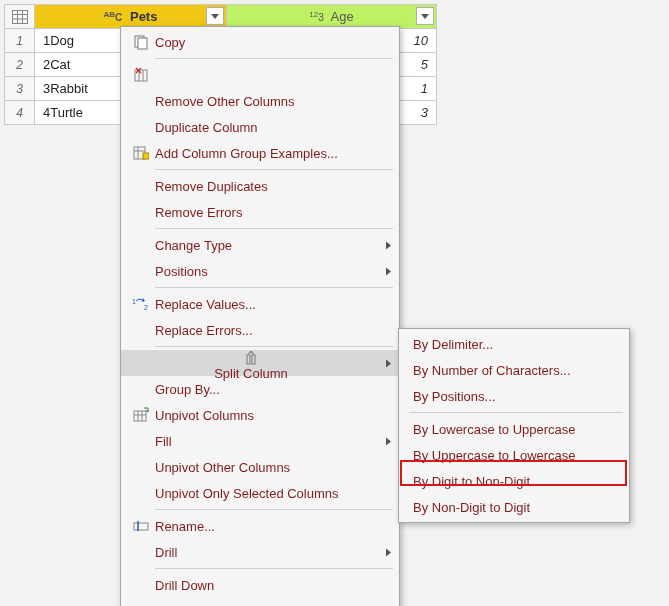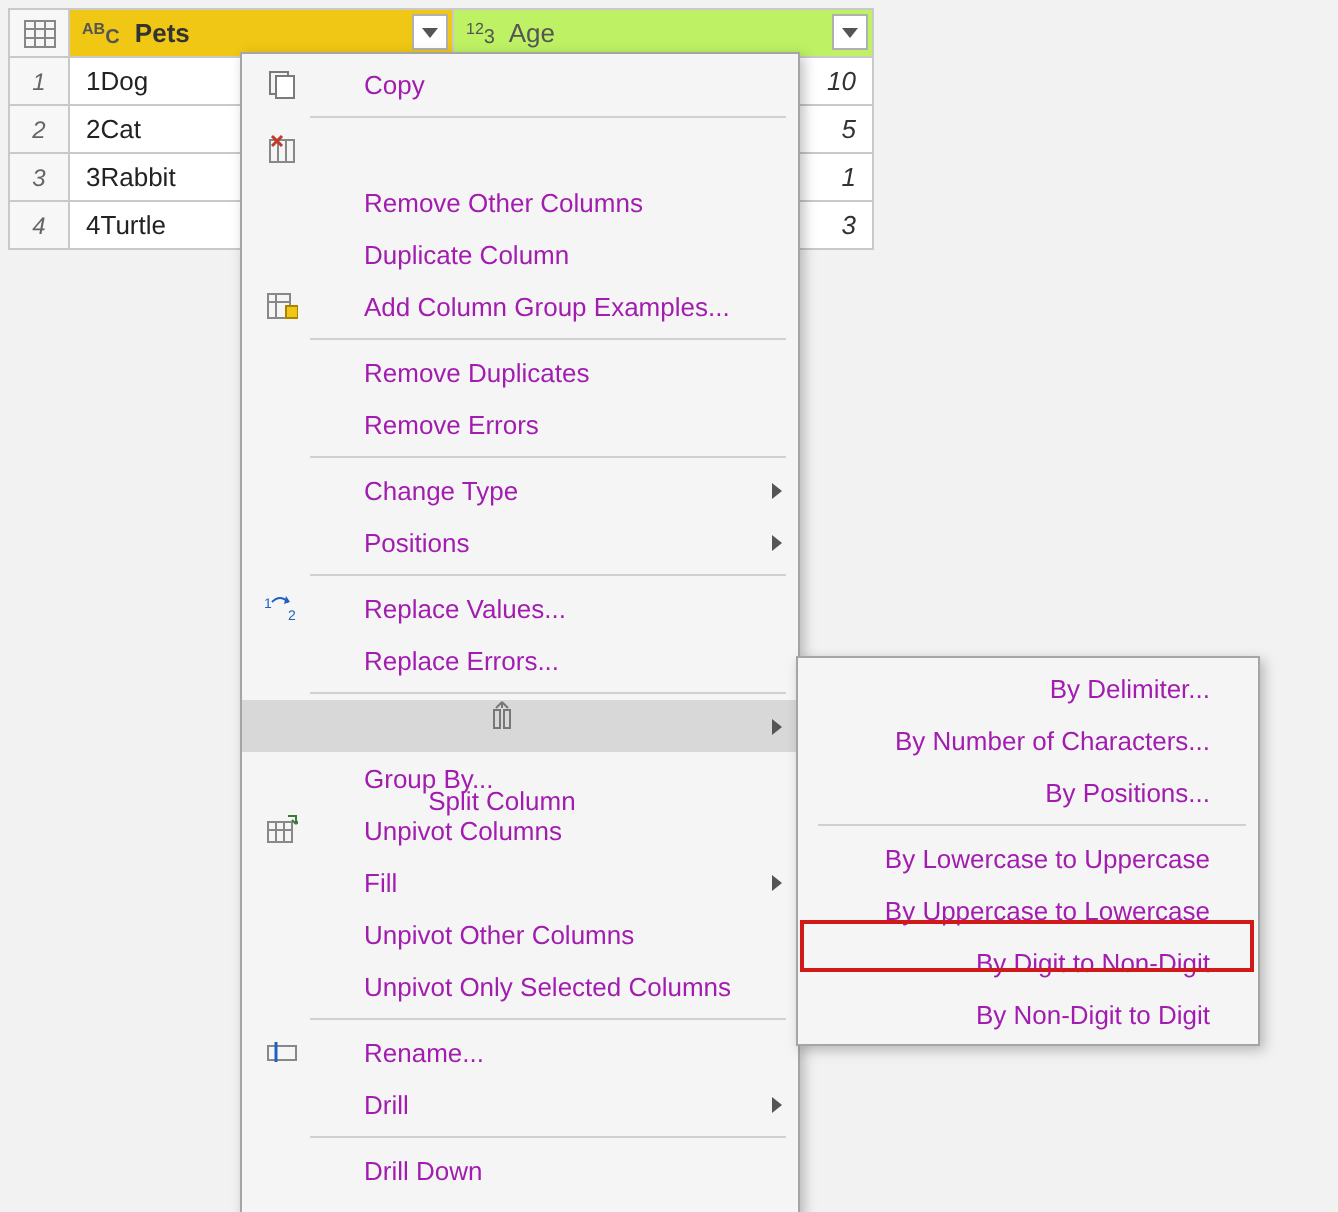--- a/index.html
+++ b/index.html
@@ -38,21 +38,21 @@
     width: 30px;
     text-align: center;
     background: #f7f7f7;
     color: #666;
     font-style: italic;
     font-size: 12px;
   }
   .col-header {
     background: #f0c714;
     font-weight: 600;
-    text-align: left;
+    text-align: center;
     padding: 0 6px;
     position: relative;
     color: #333;
   }
   .col-header.col2 {
     background: #bef264;
     font-weight: 400;
     color: #555;
   }
   .col-pets { width: 192px; }
@@ -100,30 +100,28 @@
   }
   .menu.main {
     top: 26px;
     left: 120px;
     width: 280px;
   }
   .menu.sub {
     top: 328px;
     left: 398px;
     width: 232px;
-    text-align: right;
   }
   .menu-item {
     display: flex;
     align-items: center;
     height: 26px;
     padding: 0 24px 0 6px;
     position: relative;
-    color: #a21caf;
-    gap: 27px;
+    color: #7f1d1d;
   }
   .menu-item .icon-slot {
     width: 28px;
     display: flex;
     align-items: center;
     justify-content: center;
     flex-shrink: 0;
   }
   .menu-item .label {
     flex: 1;

